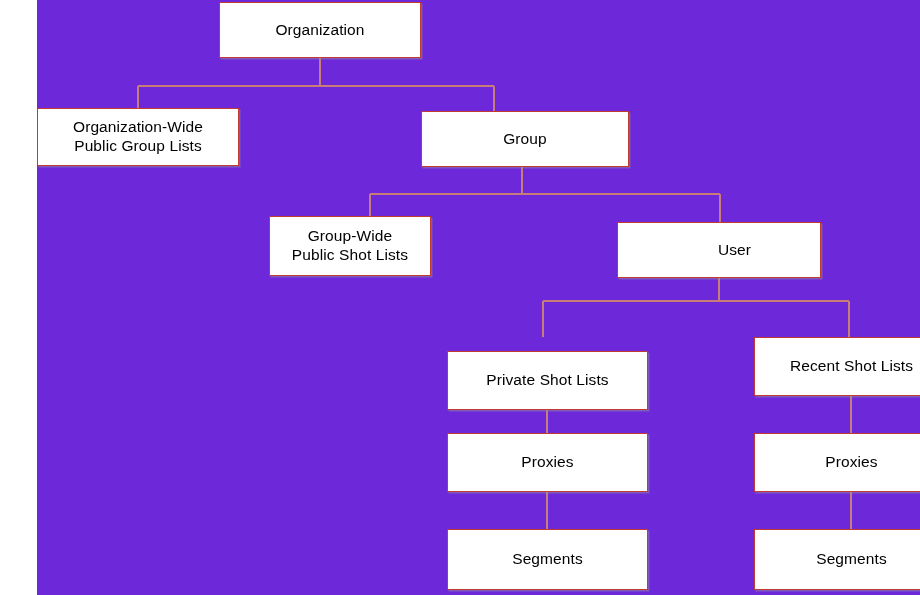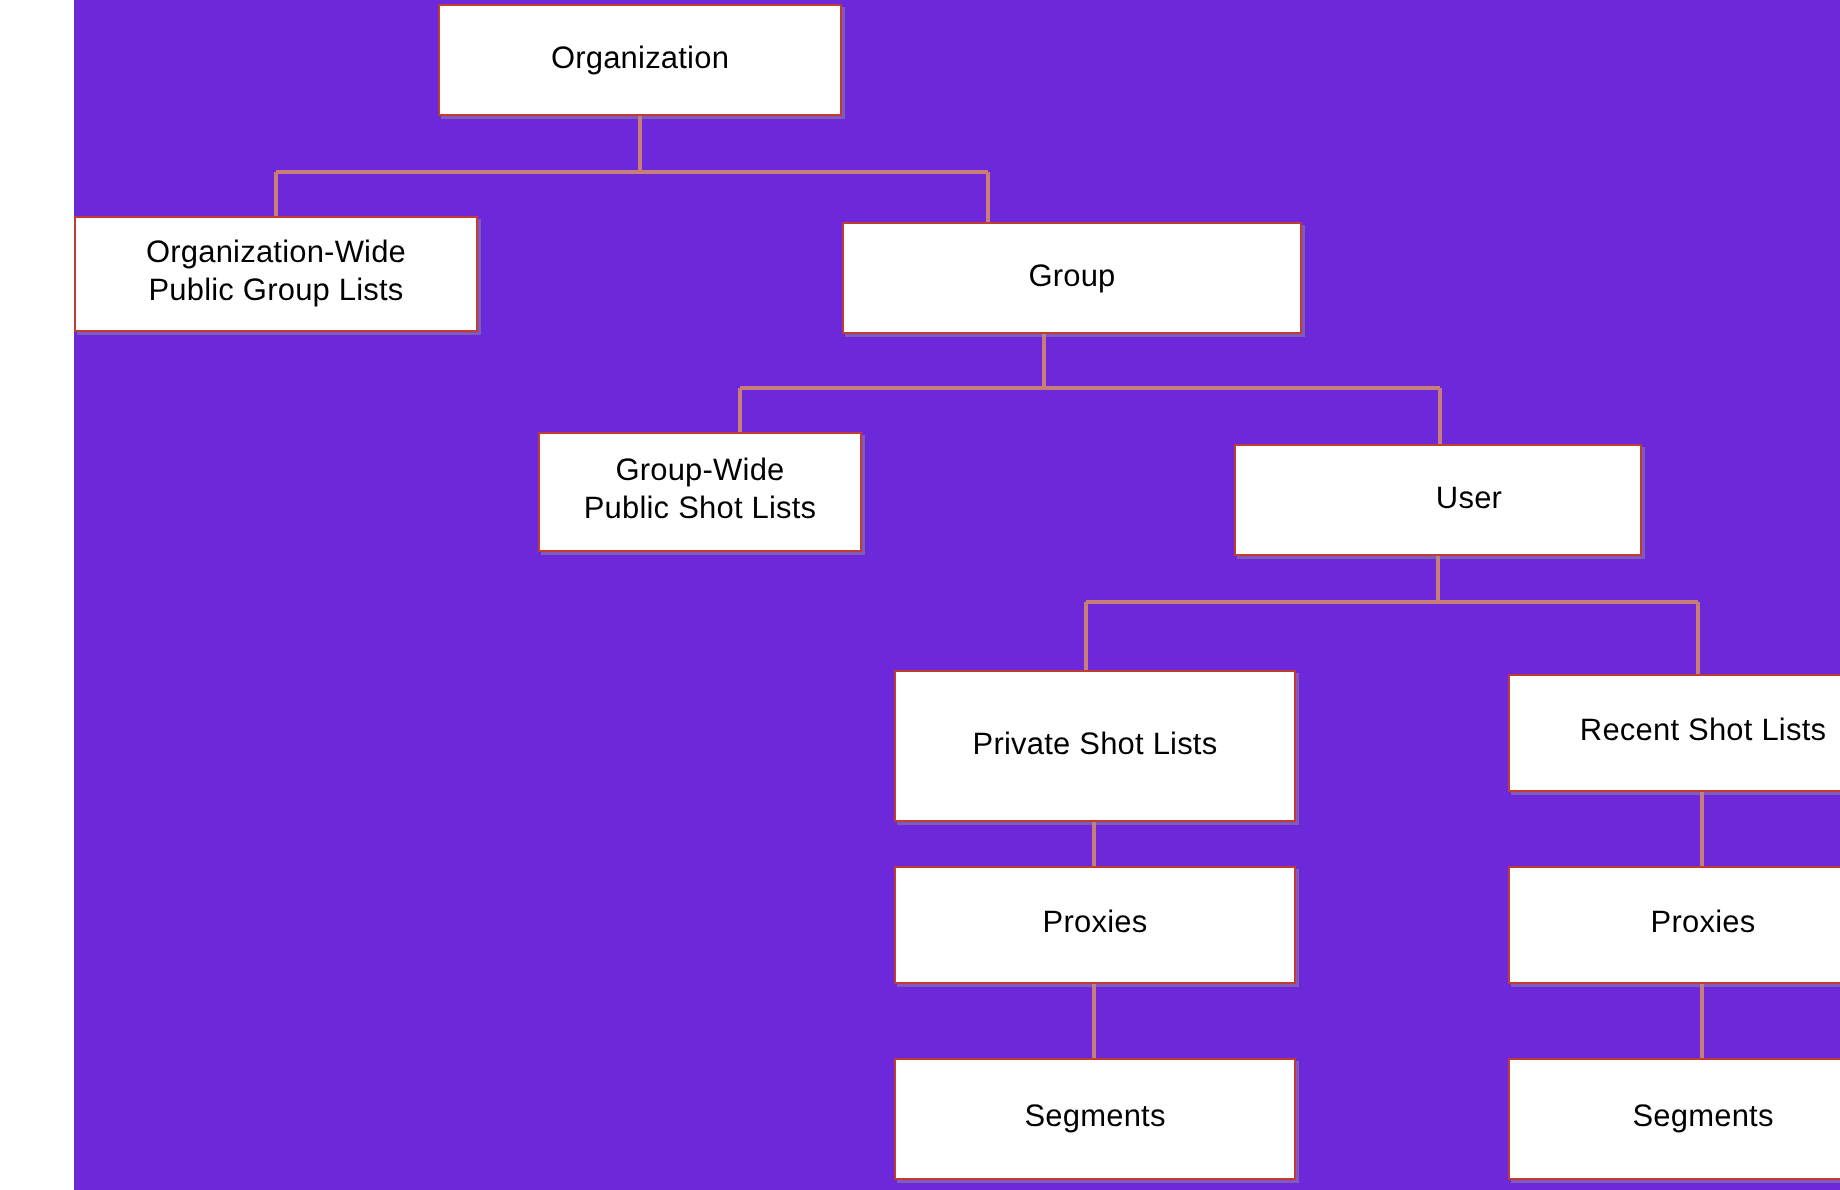--- a/index.html
+++ b/index.html
@@ -70,34 +70,34 @@
 
   <div class="node" style="left:182px; top:2px; width:202px; height:56px;">
     <span class="node-label">Organization</span>
   </div>
 
   <div class="node" style="left:0px; top:108px; width:202px; height:58px;">
     <span class="node-label">Organization-Wide
 Public Group Lists</span>
   </div>
 
-  <div class="node" style="left:384px; top:111px; width:230px; height:56px;">
+  <div class="node" style="left:384px; top:111px; width:208px; height:56px;">
     <span class="node-label">Group</span>
   </div>
 
   <div class="node" style="left:232px; top:216px; width:162px; height:60px;">
     <span class="node-label">Group-Wide
 Public Shot Lists</span>
   </div>
 
   <div class="node" style="left:580px; top:222px; width:204px; height:56px;padding-left:31px;">
     <span class="node-label">User</span>
   </div>
 
-  <div class="node" style="left:410px; top:335px; width:201px; height:76px;">
+  <div class="node" style="left:410px; top:351px; width:201px; height:59px;">
     <span class="node-label">Private Shot Lists</span>
   </div>
 
   <div class="node" style="left:717px; top:337px; width:195px; height:59px;">
     <span class="node-label">Recent Shot Lists</span>
   </div>
 
   <div class="node" style="left:410px; top:433px; width:201px; height:59px;">
     <span class="node-label">Proxies</span>
   </div>

